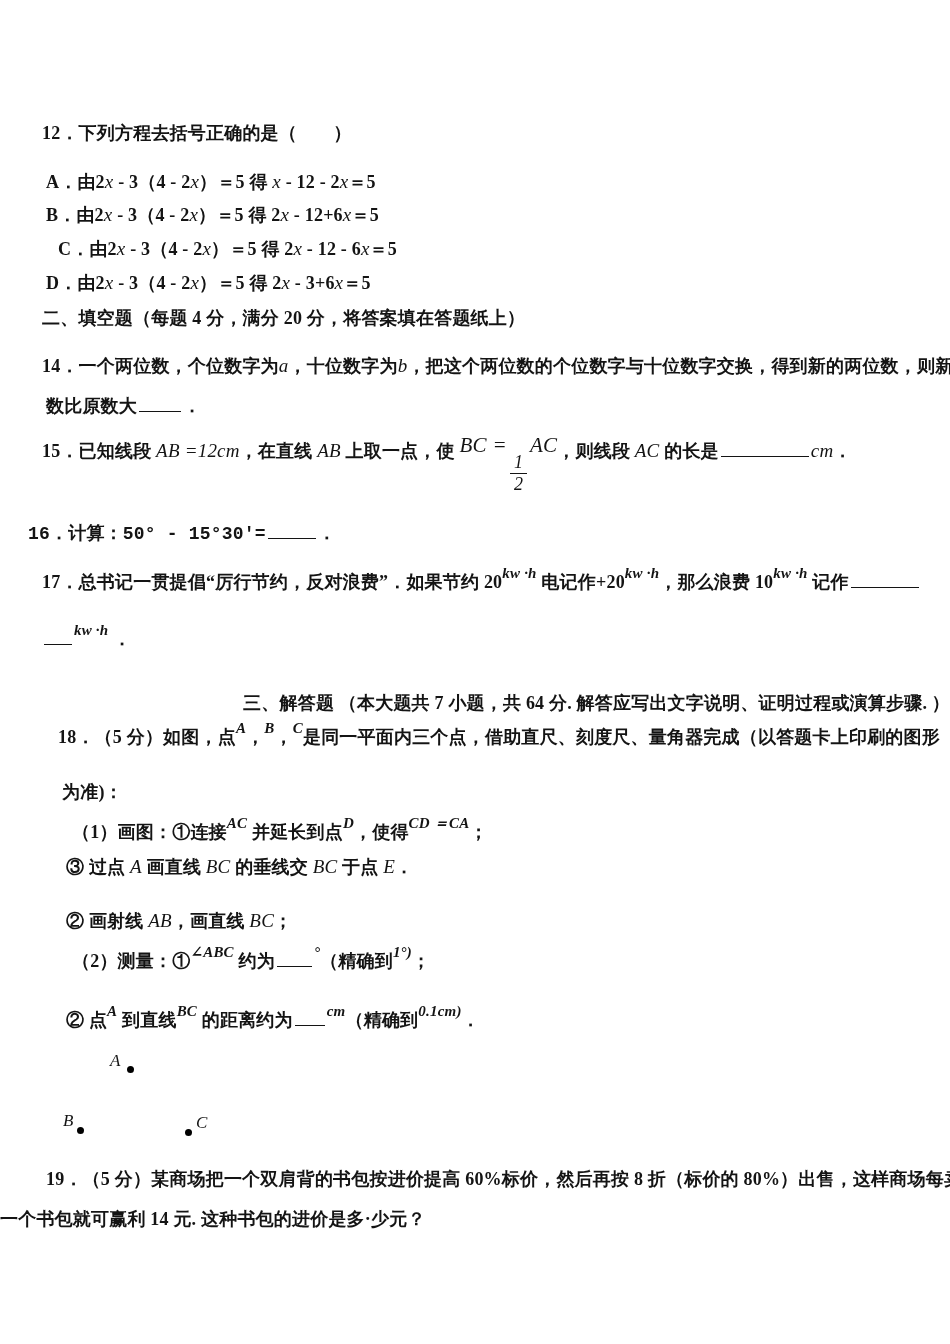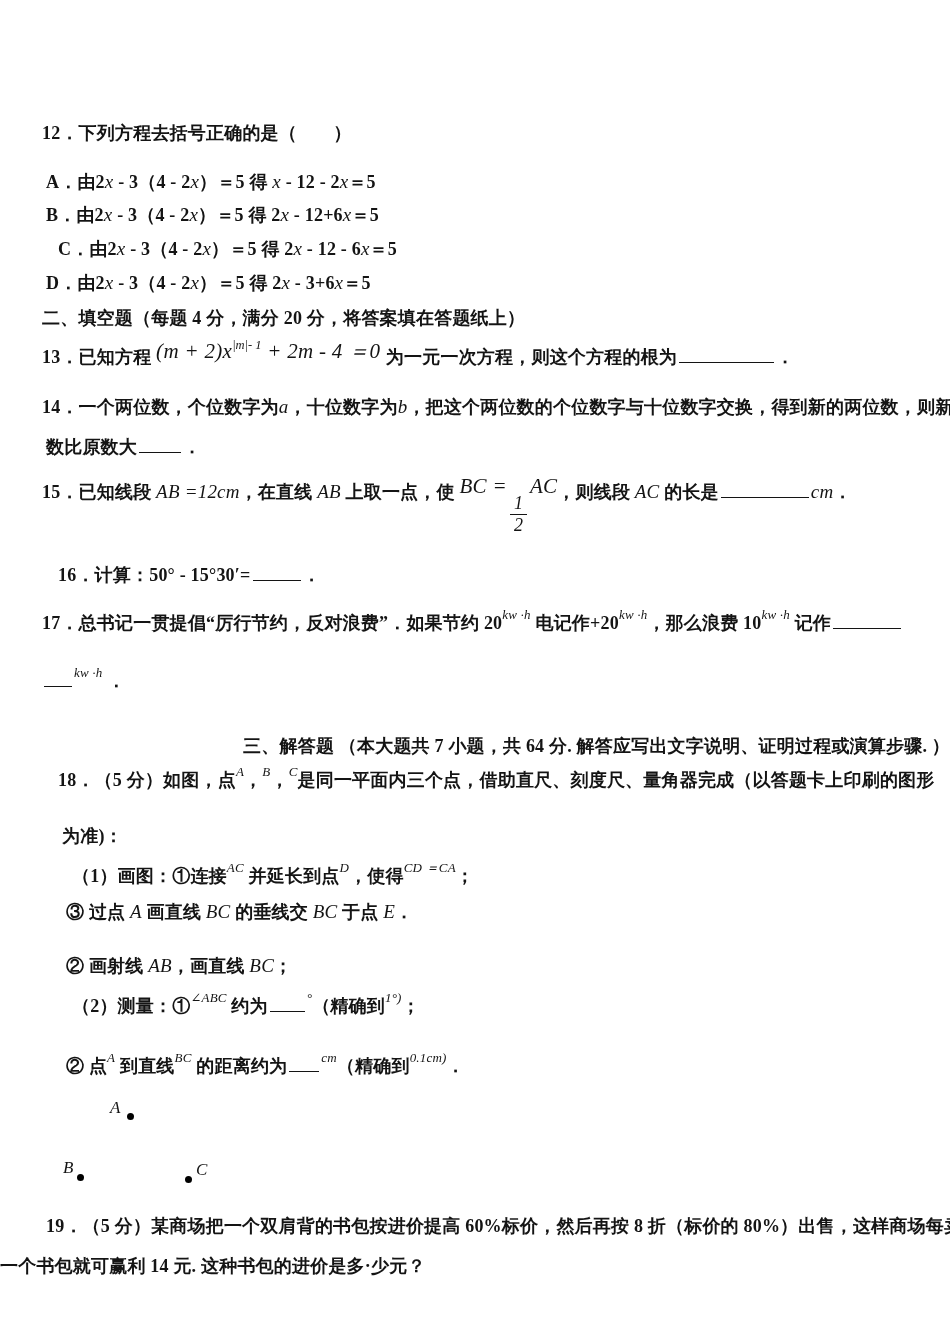--- a/index.html
+++ b/index.html
@@ -8,21 +8,21 @@
     font-family:"Liberation Serif","DejaVu Serif",serif;
     overflow:hidden;
   }
   .doc{padding-top:120px;}
   .doc-line{
     font-size:18px;line-height:26px;white-space:nowrap;color:#141414;
   }
   .seg-t{font-weight:700;letter-spacing:.2px;}
   .seg-i{font-style:italic;font-weight:400;font-size:19px;letter-spacing:.2px;}
   .seg-mlg{font-style:italic;font-weight:400;font-size:21px;position:relative;top:-5px;letter-spacing:.3px;}
-  .seg-sup{font-style:italic;font-weight:400;font-size:13px;position:relative;top:-10px;letter-spacing:.2px;}
+  .seg-sup{font-style:italic;font-weight:700;font-size:15px;position:relative;top:-10px;letter-spacing:.2px;}
   .seg-supsm{font-style:italic;font-weight:400;font-size:12.5px;position:relative;top:-14px;}
   .seg-blank{display:inline-block;border-bottom:1.8px solid #141414;height:3px;margin:0 2px;}
   .seg-frac{
     display:inline-flex;flex-direction:column;align-items:center;
     font-style:italic;font-size:18px;line-height:1.15;vertical-align:-16px;margin:0 3px;position:relative;top:-5px;
   }
   .seg-frac .num{border-bottom:1.5px solid #141414;padding:0 4px 0 4px;}
   .seg-frac .den{padding:0 4px;}
   .figure{position:relative;width:950px;height:100px;}
   .fig-label{position:absolute;font-style:italic;font-size:17px;line-height:17px;}
@@ -31,28 +31,27 @@
 </head>
 <body>
 
 <div class="doc">
     <div class="doc-line" style="margin-top: 0px; margin-left: 42px;"><span class="seg-t">12．下列方程去括号正确的是（　　）</span></div>
     <div class="doc-line" style="margin-top: 23px; margin-left: 46px;"><span class="seg-t">A．由2</span><span class="seg-i">x</span><span class="seg-t"> - 3（4 - 2</span><span class="seg-i">x</span><span class="seg-t">）＝5 得 </span><span class="seg-i">x</span><span class="seg-t"> - 12 - 2</span><span class="seg-i">x</span><span class="seg-t">＝5</span></div>
     <div class="doc-line" style="margin-top: 7px; margin-left: 46px;"><span class="seg-t">B．由2</span><span class="seg-i">x</span><span class="seg-t"> - 3（4 - 2</span><span class="seg-i">x</span><span class="seg-t">）＝5 得 2</span><span class="seg-i">x</span><span class="seg-t"> - 12+6</span><span class="seg-i">x</span><span class="seg-t">＝5</span></div>
     <div class="doc-line" style="margin-top: 8px; margin-left: 58px;"><span class="seg-t">C．由2</span><span class="seg-i">x</span><span class="seg-t"> - 3（4 - 2</span><span class="seg-i">x</span><span class="seg-t">）＝5 得 2</span><span class="seg-i">x</span><span class="seg-t"> - 12 - 6</span><span class="seg-i">x</span><span class="seg-t">＝5</span></div>
     <div class="doc-line" style="margin-top: 8px; margin-left: 46px;"><span class="seg-t">D．由2</span><span class="seg-i">x</span><span class="seg-t"> - 3（4 - 2</span><span class="seg-i">x</span><span class="seg-t">）＝5 得 2</span><span class="seg-i">x</span><span class="seg-t"> - 3+6</span><span class="seg-i">x</span><span class="seg-t">＝5</span></div>
     <div class="doc-line" style="margin-top: 9px; margin-left: 42px;"><span class="seg-t">二、填空题（每题 4 分，满分 20 分，将答案填在答题纸上）</span></div>
-    <div class="doc-line" style="margin-top: 12px; margin-left: 42px;"><span class="seg-t">13．已知方程 </span><span class="seg-mlg">(m + 2)x</span><span class="seg-supsm">|m|- 1</span><span class="seg-mlg"> + 2m - 4 ＝0 </span><span class="seg-t">为一元一次方程，则这个方程的根为</span><span class="seg-blank" style="width: 95px;"></span><span class="seg-t">．</span></div>
     <div class="doc-line" style="margin-top: 22px; margin-left: 42px;"><span class="seg-t">14．一个两位数，个位数字为</span><span class="seg-i">a</span><span class="seg-t">，十位数字为</span><span class="seg-i">b</span><span class="seg-t">，把这个两位数的个位数字与十位数字交换，得到新的两位数，则新</span></div>
     <div class="doc-line" style="margin-top: 14px; margin-left: 46px;"><span class="seg-t">数比原数大</span><span class="seg-blank" style="width: 42px;"></span><span class="seg-t">．</span></div>
     <div class="doc-line" style="margin-top: 18px; margin-left: 42px;"><span class="seg-t">15．已知线段 </span><span class="seg-i">AB</span><span class="seg-i"> =12cm</span><span class="seg-t">，在直线 </span><span class="seg-i">AB</span><span class="seg-t"> 上取一点，使 </span><span class="seg-mlg">BC =</span><span class="seg-frac">
         <span class="num">1</span>
         <span class="den">2</span>
       </span><span class="seg-mlg">AC</span><span class="seg-t">，则线段 </span><span class="seg-i">AC</span><span class="seg-t"> 的长是</span><span class="seg-blank" style="width: 88px;"></span><span class="seg-i">cm</span><span class="seg-t">．</span></div>
-    <div class="doc-line" style="margin-top: 22px; margin-left: 58px;"><span class="seg-t">16．计算：50° - 15°30′=</span><span class="seg-blank" style="width: 48px;"></span><span class="seg-t">．</span></div>
+    <div class="doc-line" style="margin-top: 22px; margin-left: 28px; font-family: Liberation Mono, monospace;"><span class="seg-t">16．计算：50° - 15°30′=</span><span class="seg-blank" style="width: 48px;"></span><span class="seg-t">．</span></div>
     <div class="doc-line" style="margin-top: 22px; margin-left: 42px;"><span class="seg-t">17．总书记一贯提倡“厉行节约，反对浪费”．如果节约 20</span><span class="seg-sup">kw ·h</span><span class="seg-t"> 电记作+20</span><span class="seg-sup">kw ·h</span><span class="seg-t">，那么浪费 10</span><span class="seg-sup">kw ·h</span><span class="seg-t"> 记作</span><span class="seg-blank" style="width: 68px;"></span></div>
     <div class="doc-line" style="margin-top: 30px; margin-left: 42px;"><span class="seg-blank" style="width: 28px;"></span><span class="seg-sup">kw ·h</span><span class="seg-t"> ．</span></div>
     <div class="doc-line" style="margin-top: 37px; margin-left: 42px; text-align: right;"><span class="seg-t">三、解答题 （本大题共 7 小题，共 64 分. 解答应写出文字说明、证明过程或演算步骤. ）</span></div>
     <div class="doc-line" style="margin-top: 8px; margin-left: 58px;"><span class="seg-t">18．（5 分）如图，点</span><span class="seg-sup">A</span><span class="seg-t">，</span><span class="seg-sup">B</span><span class="seg-t">，</span><span class="seg-sup">C</span><span class="seg-t">是同一平面内三个点，借助直尺、刻度尺、量角器完成（以答题卡上印刷的图形</span></div>
     <div class="doc-line" style="margin-top: 28px; margin-left: 62px;"><span class="seg-t">为准)：</span></div>
     <div class="doc-line" style="margin-top: 14px; margin-left: 72px;"><span class="seg-t">（1）画图：①连接</span><span class="seg-sup">AC</span><span class="seg-t"> 并延长到点</span><span class="seg-sup">D</span><span class="seg-t">，使得</span><span class="seg-sup">CD ＝CA</span><span class="seg-t">；</span></div>
     <div class="doc-line" style="margin-top: 8px; margin-left: 66px;"><span class="seg-t">③ 过点 </span><span class="seg-i">A</span><span class="seg-t"> 画直线 </span><span class="seg-i">BC</span><span class="seg-t"> 的垂线交 </span><span class="seg-i">BC</span><span class="seg-t"> 于点 </span><span class="seg-i">E</span><span class="seg-t">．</span></div>
     <div class="doc-line" style="margin-top: 28px; margin-left: 66px;"><span class="seg-t">② 画射线 </span><span class="seg-i">AB</span><span class="seg-t">，画直线 </span><span class="seg-i">BC</span><span class="seg-t">；</span></div>
     <div class="doc-line" style="margin-top: 14px; margin-left: 72px;"><span class="seg-t">（2）测量：①</span><span class="seg-sup">∠ABC</span><span class="seg-t"> 约为</span><span class="seg-blank" style="width: 35px;"></span><span class="seg-sup">°</span><span class="seg-t">（精确到</span><span class="seg-sup">1°)</span><span class="seg-t">；</span></div>
     <div class="doc-line" style="margin-top: 32px; margin-left: 66px;"><span class="seg-t">② 点</span><span class="seg-sup">A</span><span class="seg-t"> 到直线</span><span class="seg-sup">BC</span><span class="seg-t"> 的距离约为</span><span class="seg-blank" style="width: 30px;"></span><span class="seg-sup">cm</span><span class="seg-t">（精确到</span><span class="seg-sup">0.1cm)</span><span class="seg-t">．</span></div>

